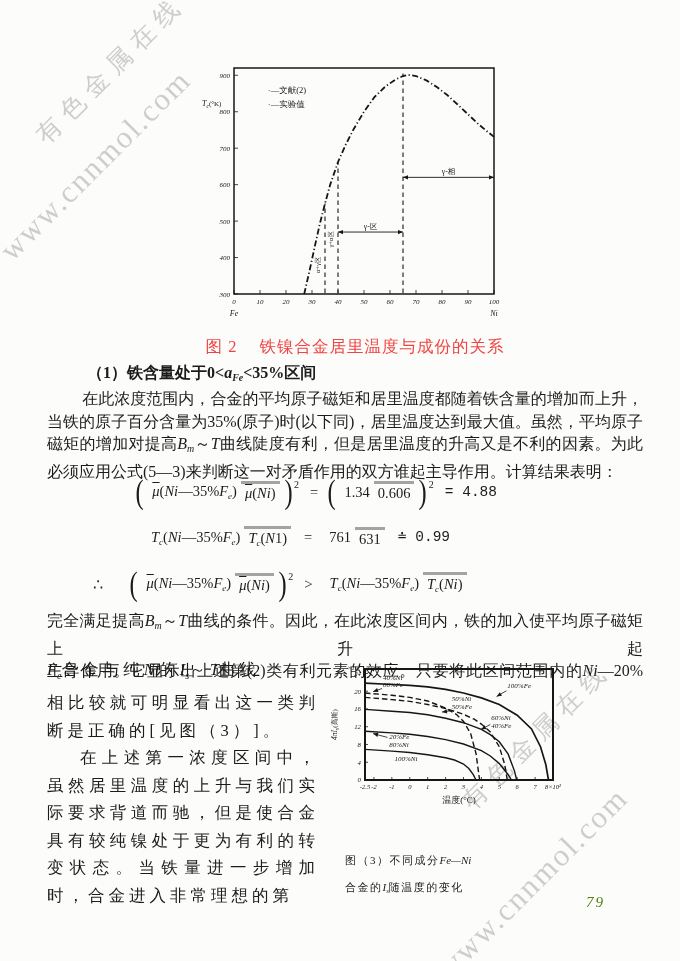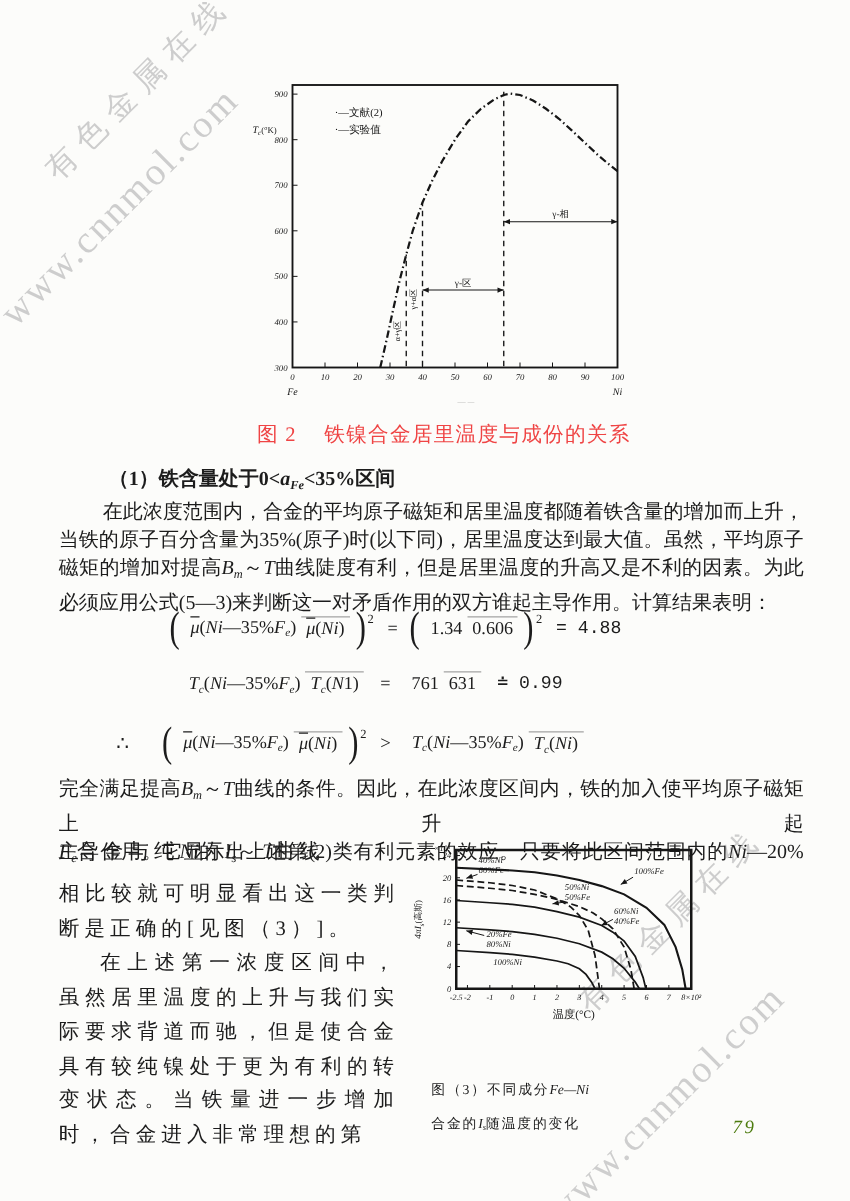--- a/index.html
+++ b/index.html
@@ -12,21 +12,21 @@
   .wm-url{font-size:31px;letter-spacing:2px;}
   #wm1-cn{left:52px;top:118px;} #wm1-url{left:18px;top:232px;}
   #wm2-cn{left:478px;top:784px;} #wm2-url{left:455px;top:950px;}
   
   .fig2-block{position:absolute;left:200px;top:56px;width:310px;z-index:1;}
   .fig2-caption{margin-top:10px;display:flex;justify-content:center;gap:22px;
                 font-size:16.5px;color:#ef4444;letter-spacing:1px;}
   
   .content{position:absolute;left:47px;top:362px;width:596px;height:599px;z-index:1;
            font-size:16px;line-height:22.5px;text-align:justify;}
-  .content>div{position:absolute;left:0;right:0;margin-top:11px;}
+  .content>div{position:absolute;left:0;right:0;}
   .sec-h1{top:0;font-weight:bold;text-indent:2.5em;}
   .p1{top:26px;text-indent:2.2em;}
   .formulas{top:116px;height:132px;}
   .p2{top:248px;}
   .pline{text-align:justify;text-align-last:justify;}
   .two-col{top:294px;display:flex;}
   .lcol{width:272px;font-size:16.5px;line-height:27.5px;letter-spacing:4px;text-align:justify;}
   .lcol p{margin:0;}
   .ind{text-indent:2em;}
   .h2{font-weight:bold;}
@@ -38,21 +38,21 @@
   .sg-bi{font-weight:bold;font-style:italic;letter-spacing:0;}
   .sg-s{font-style:italic;font-size:.62em;vertical-align:-0.35em;letter-spacing:0;}
   .sg-bs{font-weight:bold;font-style:italic;font-size:.62em;vertical-align:-0.35em;letter-spacing:0;}
   .sg-o{font-style:italic;text-decoration:overline;letter-spacing:0;}
   
   .formula{position:absolute;display:flex;align-items:center;font-size:14.5px;
            line-height:1.2;white-space:nowrap;text-align:left;}
   .f1{top:0;left:88px;} .f2{top:48px;left:96px;} .f3{top:92px;left:46px;}
   .frac{display:inline-flex;flex-direction:row;align-items:center;margin:0 4px;}
   .frac .num,.frac .den{padding:1px 4px;text-align:center;}
-  .frac .den{border-top:1px solid #a3a3a3;}
+  .frac .den{border-top:3px solid #a3a3a3;}
   .bigp{font-size:34px;font-weight:400;line-height:.85;transform:scaleX(.72);margin:0 -1px;}
   .exp{font-size:10px;align-self:flex-start;margin:1px 2px 0 1px;}
   .eq{margin:0 9px;} .gt{margin:0 9px;font-size:15px;}
   .res{margin-left:9px;font-family:Liberation Mono, monospace;}
   .tsym{font-size:16px;margin-right:26px;}
   .page-num{position:absolute;left:586px;top:894px;z-index:1;font-size:15px;
             font-style:italic;letter-spacing:2px;color:#4d7c0f;}
   svg text{font-family:"Liberation Serif","DejaVu Serif",serif;}
 </style>
 </head>

